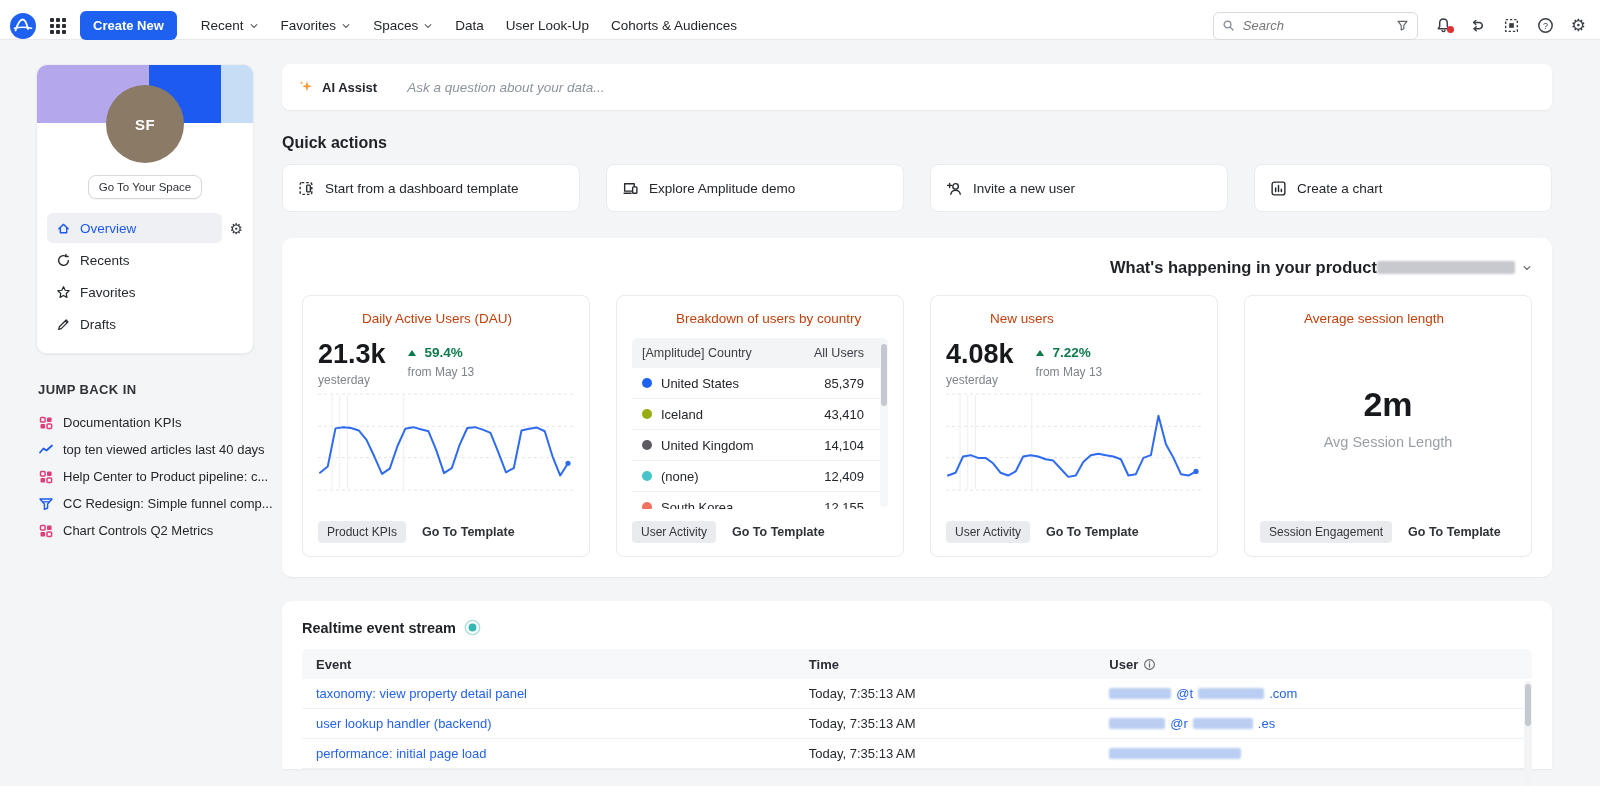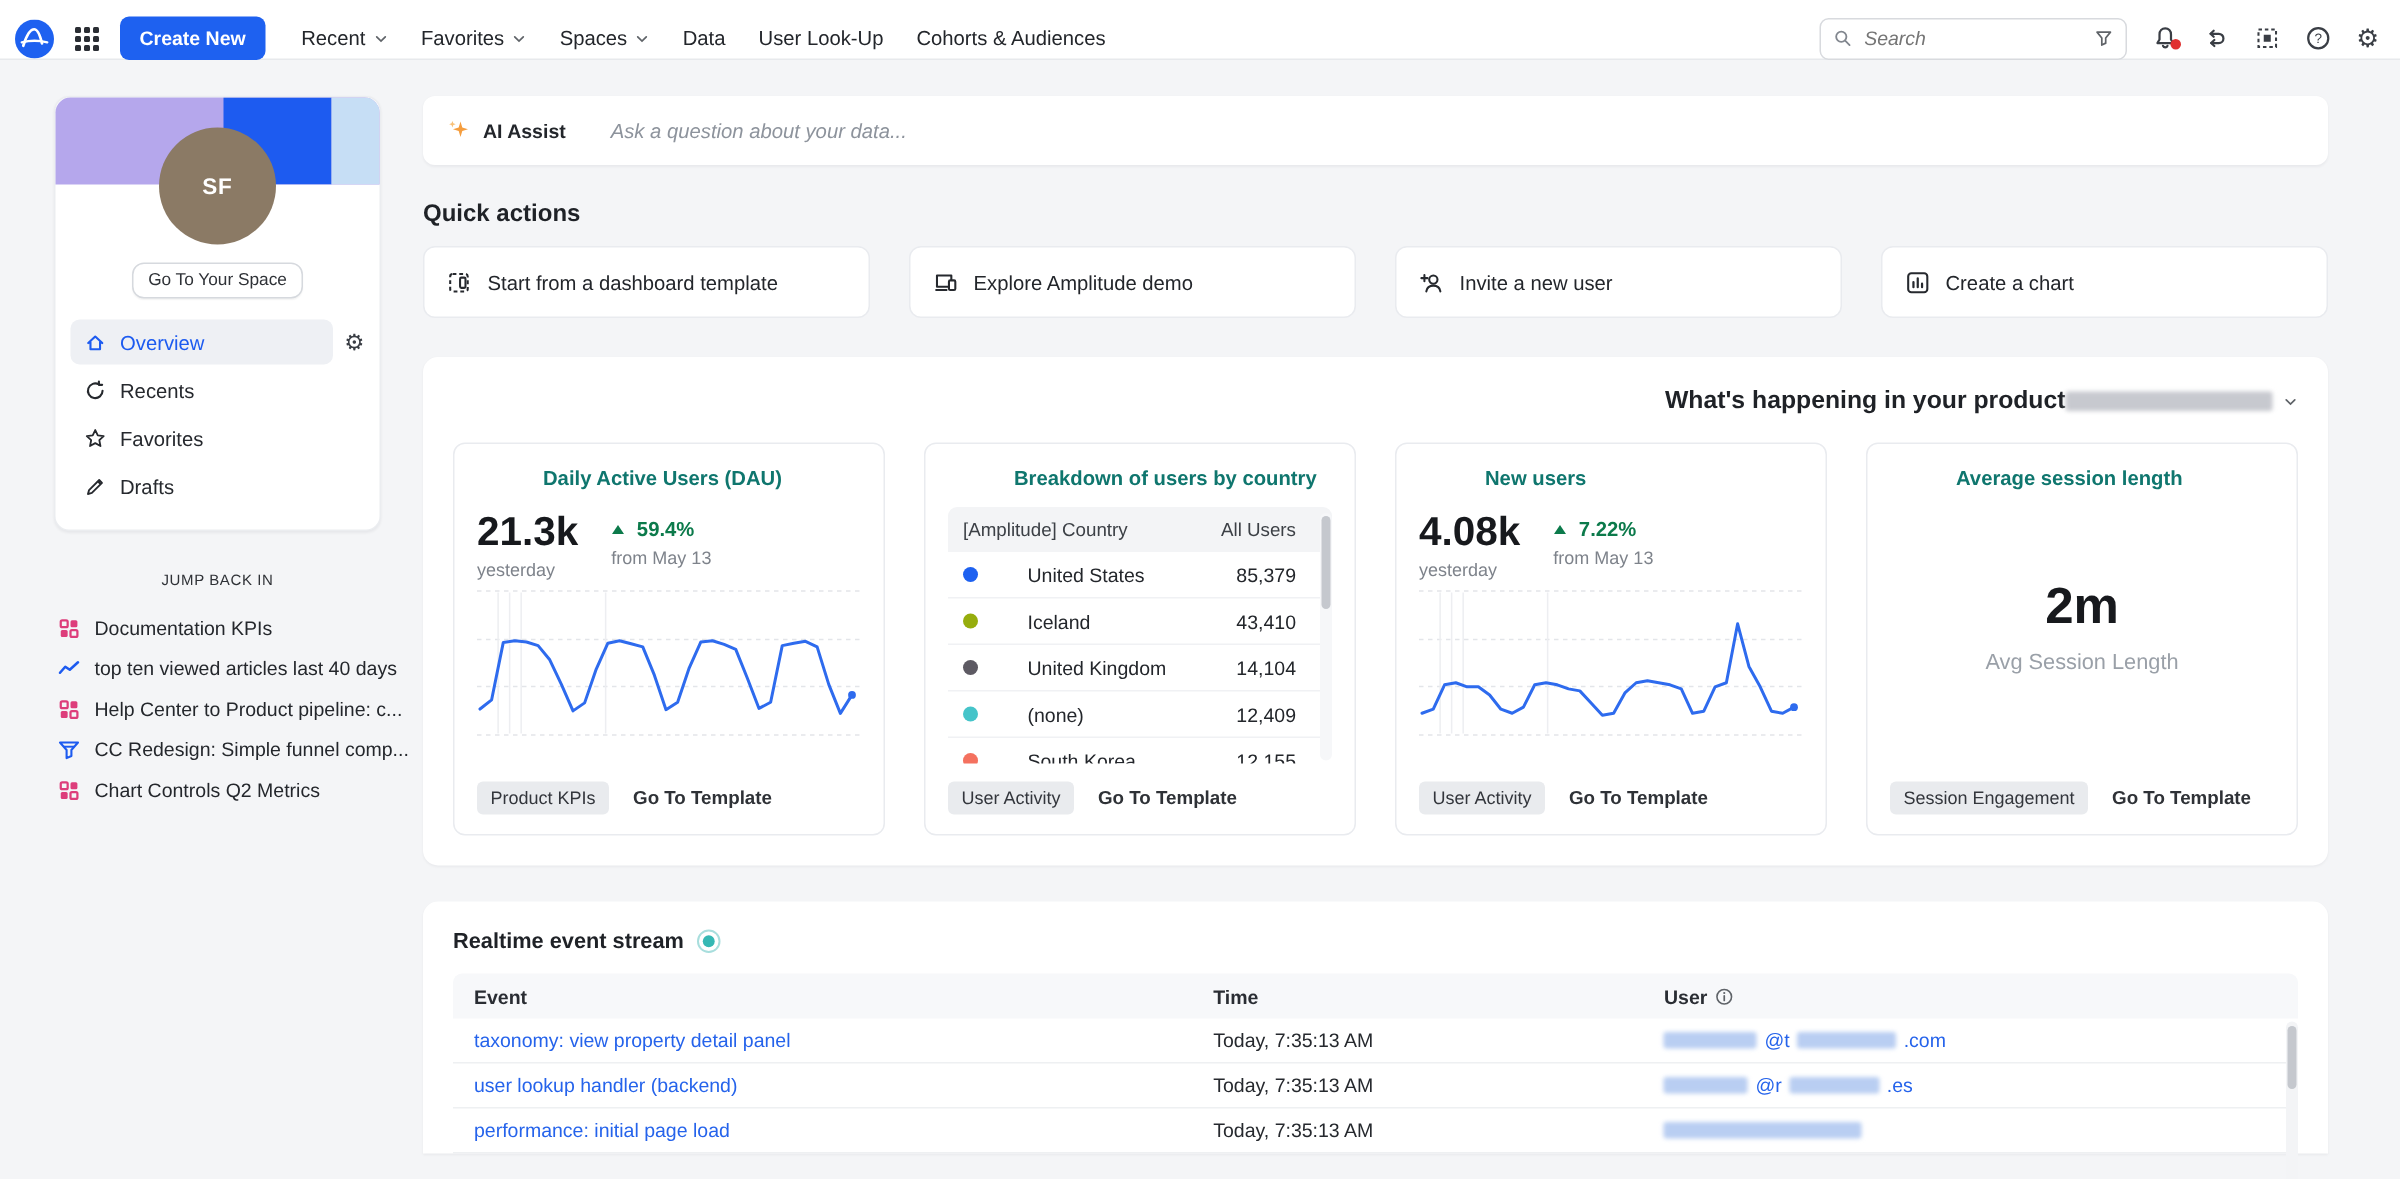--- a/index.html
+++ b/index.html
@@ -45,21 +45,21 @@
             padding:5px 10px;font-size:11.5px;color:#2f3237;box-shadow:0 1px 1px rgba(0,0,0,.05);
             cursor:pointer;font-family:inherit;}
   .side-menu{padding:14px 10px 4px;}
   .menu-row{display:flex;align-items:center;height:30px;margin-bottom:2px;}
   .menu-pill{flex:1;display:flex;align-items:center;gap:9px;padding:0 9px;height:30px;border-radius:6px;
              font-size:13.5px;font-weight:500;color:#26292e;cursor:pointer;}
   .menu-row.active .menu-pill{background:#eef0f4;color:#1d5bf0;}
   .gear-side{margin-left:8px;font-size:15px;color:#3a3e45;cursor:pointer;line-height:1;}
 
   .jumpback{margin-top:28px;padding:0 2px;}
-  .jb-title{font-size:10px;font-weight:400;letter-spacing:.4px;color:#2f3237;margin-bottom:12px;text-align:center;}
+  .jb-title{font-size:13px;font-weight:700;letter-spacing:.4px;color:#2f3237;margin-bottom:12px;}
   .jb-item{display:flex;gap:9px;align-items:center;height:27px;font-size:13px;color:#24272c;
            white-space:nowrap;cursor:pointer;}
   .jb-item .ic{flex:none;display:flex;}
 
   
   .ai-bar{background:#fff;border-radius:8px;height:46px;display:flex;align-items:center;padding:0 16px;
           box-shadow:0 1px 2px rgba(20,24,40,.05);}
   .ai-label{font-size:13px;font-weight:700;color:#23262b;margin-left:8px;}
   .ai-placeholder{font-size:13.5px;font-style:italic;color:#8d939c;margin-left:30px;flex:1;cursor:text;}
 
@@ -71,41 +71,41 @@
 
   
   .panel{background:#fff;border-radius:10px;margin-top:26px;padding:20px;box-shadow:0 1px 2px rgba(20,24,40,.05);}
   .panel-head{display:flex;align-items:center;justify-content:flex-end;}
   .panel-title{font-size:16.5px;font-weight:700;color:#1f2227;}
   .selector{display:flex;align-items:center;gap:7px;color:#5f6368;cursor:pointer;}
 
   .metric-grid{display:grid;grid-template-columns:repeat(4,1fr);gap:26px;margin-top:18px;}
   .metric-card{border:1px solid #e9ebef;border-radius:8px;padding:15px 15px 13px;height:262px;display:flex;
                flex-direction:column;background:#fff;}
-  .mc-title{font-size:13.5px;font-weight:700;color:#0f766e;padding-left:44px;}
+  .mc-title{font-size:13.5px;font-weight:400;color:#c2410c;padding-left:44px;}
   .metric-row{display:flex;gap:22px;margin-top:15px;align-items:flex-start;}
   .metric-big{font-size:27px;font-weight:700;color:#17191d;line-height:1;}
   .metric-sub{font-size:12px;color:#7e838b;margin-top:5px;}
   .delta{display:flex;align-items:center;gap:9px;font-size:13.5px;font-weight:700;color:#0c7a4b;margin-top:4px;}
   .tri-up{width:0;height:0;border-left:4.5px solid transparent;border-right:4.5px solid transparent;
           border-bottom:6px solid #0c7a4b;}
   .chart{flex:1;position:relative;margin-top:6px;min-height:0;}
   .chart svg{position:absolute;inset:0;}
   .xlabels{position:relative;height:15px;margin-top:3px;}
   .xlabels span{position:absolute;font-size:11px;color:#7e838b;transform:translateX(-50%);white-space:nowrap;}
   .card-footer{display:flex;align-items:center;gap:16px;margin-top:12px;}
   .badge{background:#e9ebee;border-radius:4px;padding:4px 9px;font-size:12px;color:#33363c;cursor:pointer;}
   .tmpl-link{font-size:12.5px;font-weight:600;color:#2f3237;cursor:pointer;}
 
   
   .ct-wrap{position:relative;margin-top:12px;flex:1;overflow:hidden;}
   .ct-head{background:#f3f4f6;border-radius:6px 6px 0 0;display:flex;justify-content:space-between;
            padding:8px 24px 8px 10px;font-size:12.5px;color:#3c4046;}
   .ct-row{display:flex;align-items:center;padding:0 24px 0 10px;height:31px;border-bottom:1px solid #f0f1f4;
-          font-size:13px;color:#23262b;gap:24px;}
+          font-size:13px;color:#23262b;}
   .ct-dot{width:10px;height:10px;border-radius:50%;margin-right:9px;flex:none;}
   .ct-name{flex:1;}
   .ct-scroll{position:absolute;top:4px;right:0;width:8px;bottom:2px;background:#f6f7f9;border-radius:4px;}
   .ct-thumb{position:absolute;top:2px;right:1px;width:6px;height:62px;background:#c5c8ce;border-radius:3px;cursor:pointer;}
 
   
   .session-center{flex:1;display:flex;flex-direction:column;align-items:center;justify-content:center;gap:10px;}
   .session-val{font-size:34px;font-weight:700;color:#17191d;}
   .session-sub{font-size:14.5px;color:#9aa0a8;}
 

